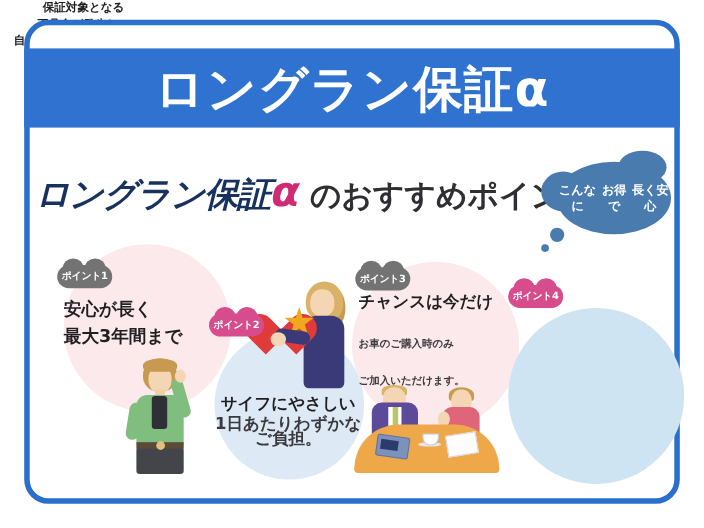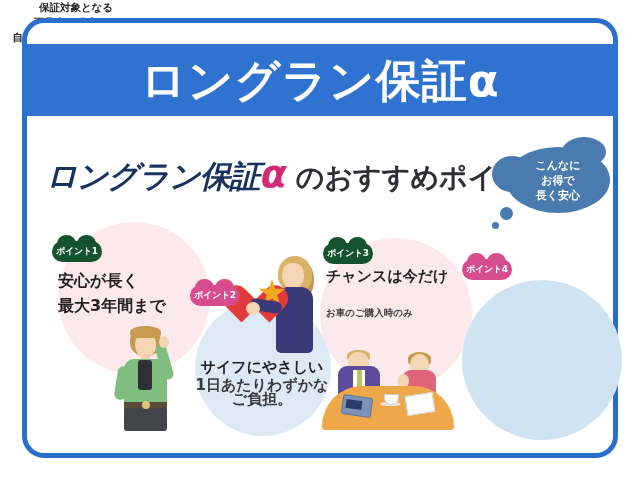--- a/index.html
+++ b/index.html
@@ -33,21 +33,21 @@
     display:flex;align-items:center;justify-content:center;
     color:#ffffff;
     font-size:45px;
     font-weight:bold;
     letter-spacing:1px;
     line-height:1;
     white-space:nowrap;
   }
   
   .subtitle{
-    position:absolute;left:46px;top:152px;
+    position:absolute;left:32px;top:152px;
     display:flex;align-items:baseline;
     white-space:nowrap;
   }
   .sub-a{
     color:#17325f;
     font-size:31px;
     font-weight:bold;
     font-style:italic;
     letter-spacing:-1px;
   }
@@ -69,21 +69,21 @@
   .thought{
     position:absolute;left:506px;top:147px;
     width:104px;height:66px;
     background:#4a7bae;
     border-radius:50% 50% 50% 50%/50% 50% 50% 50%;
     color:#ffffff;
     font-size:11px;
     font-weight:bold;
     line-height:15px;
     text-align:center;
-    display:flex;flex-direction:column;align-items:center;justify-content:center;
+    display:flex;align-items:center;justify-content:center;
     z-index:6;
   }
   .thought:before{
     content:"";position:absolute;left:-14px;top:9px;
     width:40px;height:36px;background:#4a7bae;border-radius:50%;
     z-index:-1;
   }
   .thought:after{
     content:"";position:absolute;left:56px;top:-10px;
     width:44px;height:30px;background:#4a7bae;border-radius:50%;
@@ -122,29 +122,29 @@
     letter-spacing:-0.3px;
   }
   .badge:before{
     content:"";position:absolute;left:5px;top:-6px;
     width:19px;height:17px;border-radius:50%;background:inherit;z-index:-1;
   }
   .badge:after{
     content:"";position:absolute;left:25px;top:-6px;
     width:19px;height:17px;border-radius:50%;background:inherit;z-index:-1;
   }
-  .badge-blue{background:#14532d;}
+  .badge-blue{background:#737373;}
   .badge-pink{background:#d64c8c;}
   .badge-p1{left:52px;top:241px;}
   .badge-p2{left:190px;top:285px;}
   .badge-p3{left:323px;top:243px;}
   .badge-p4{left:462px;top:259px;}
   
   .ptext{position:absolute;z-index:5;color:#1f1f22;}
-  .ptext .head{font-weight:bold;}
+  .ptext .head{font-weight:bold;font-family:Liberation Mono, monospace;}
   .ptext .sub{font-weight:bold;color:#3a3a3e;}
 
   .p1-text{left:58px;top:268px;font-size:16px;line-height:25px;font-weight:bold;}
   .p2-text{left:188px;top:357px;font-size:15px;line-height:20px;font-weight:bold;text-align:center;width:148px;}
   .p2-text .sub{font-size:15px;line-height:14px;display:block;margin-top:1px;}
   .p3-text{left:326px;top:266px;width:150px;}
   .p3-text .head{font-size:15px;line-height:20px;display:block;}
   .p3-text .sub{font-size:9.5px;line-height:15px;display:block;margin-top:19px;}
   .p4-text{left:466px;top:291px;width:152px;text-align:center;
            font-size:10.5px;line-height:15px;font-weight:bold;color:#1f1f22;}
@@ -267,20 +267,21 @@
   <div class="badge badge-pink badge-p2">ポイント2</div>
   <div class="ptext p2-text">
     <div>サイフにやさしい</div>
     <span class="sub">1日あたりわずかなご負担。</span>
   </div>
 
   <div class="badge badge-blue badge-p3">ポイント3</div>
   <div class="ptext p3-text">
     <span class="head">チャンスは今だけ</span>
     <span class="sub">お車のご購入時のみ</span>
+    <span class="sub">ご加入いただけます。</span>
   </div>
   <div class="fig tbl">
     <div class="manhair"></div>
     <div class="manhead"></div>
     <div class="manbody"></div>
     <div class="shirt"></div>
     <div class="tie"></div>
     <div class="womanhair"></div>
     <div class="womanhead"></div>
     <div class="womanbody"></div>

